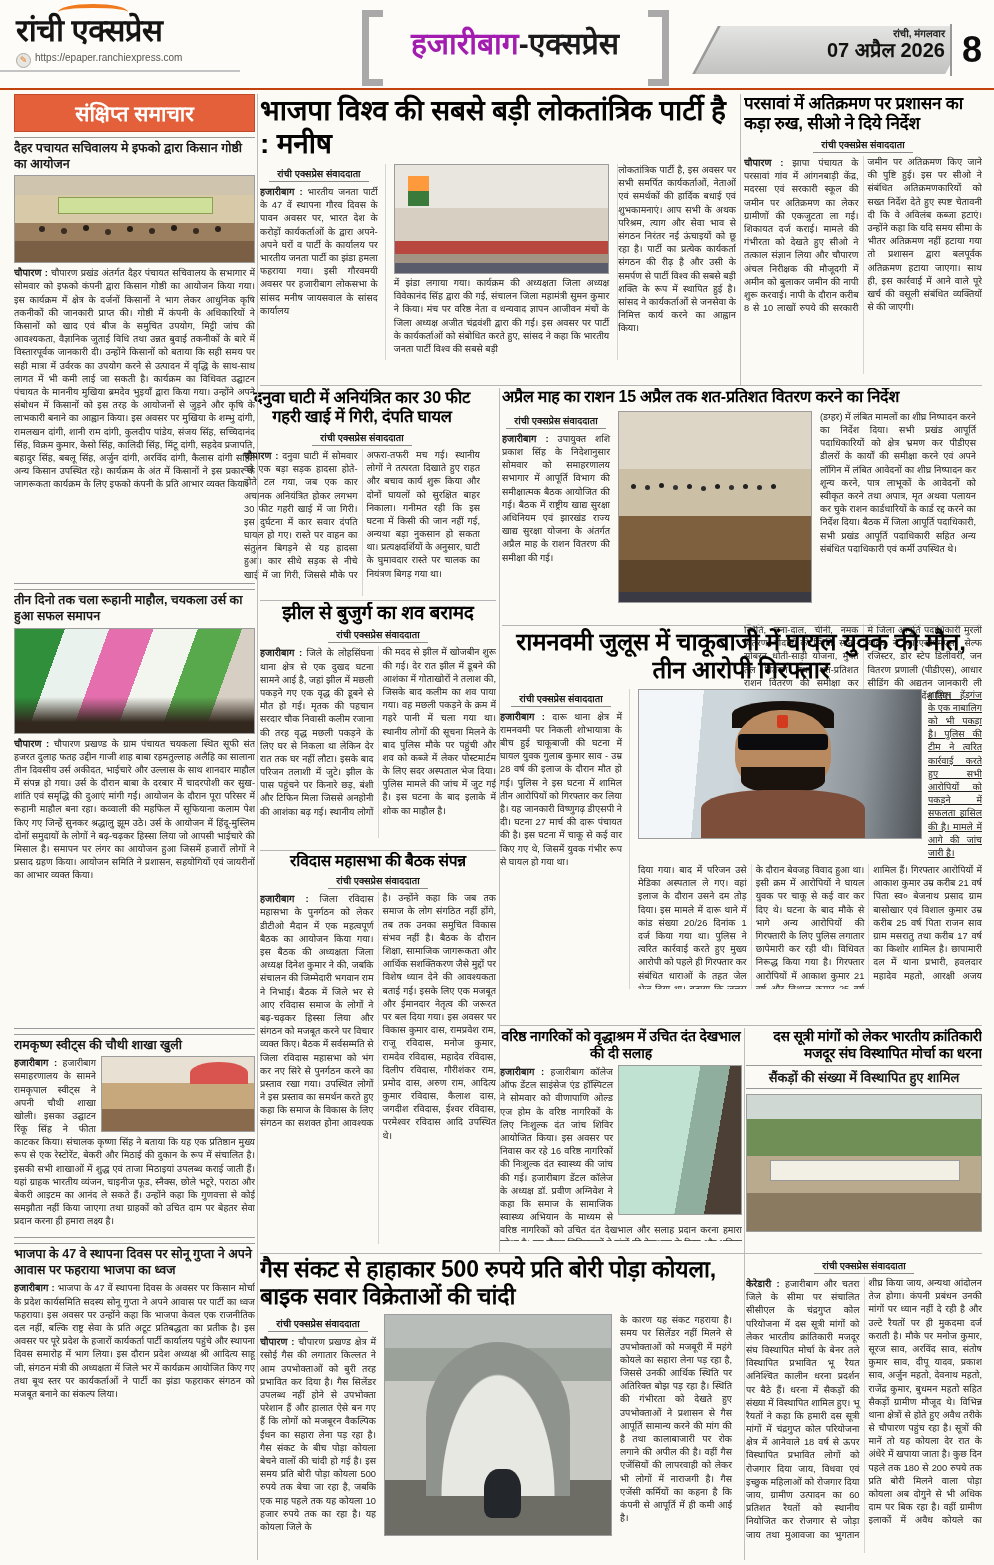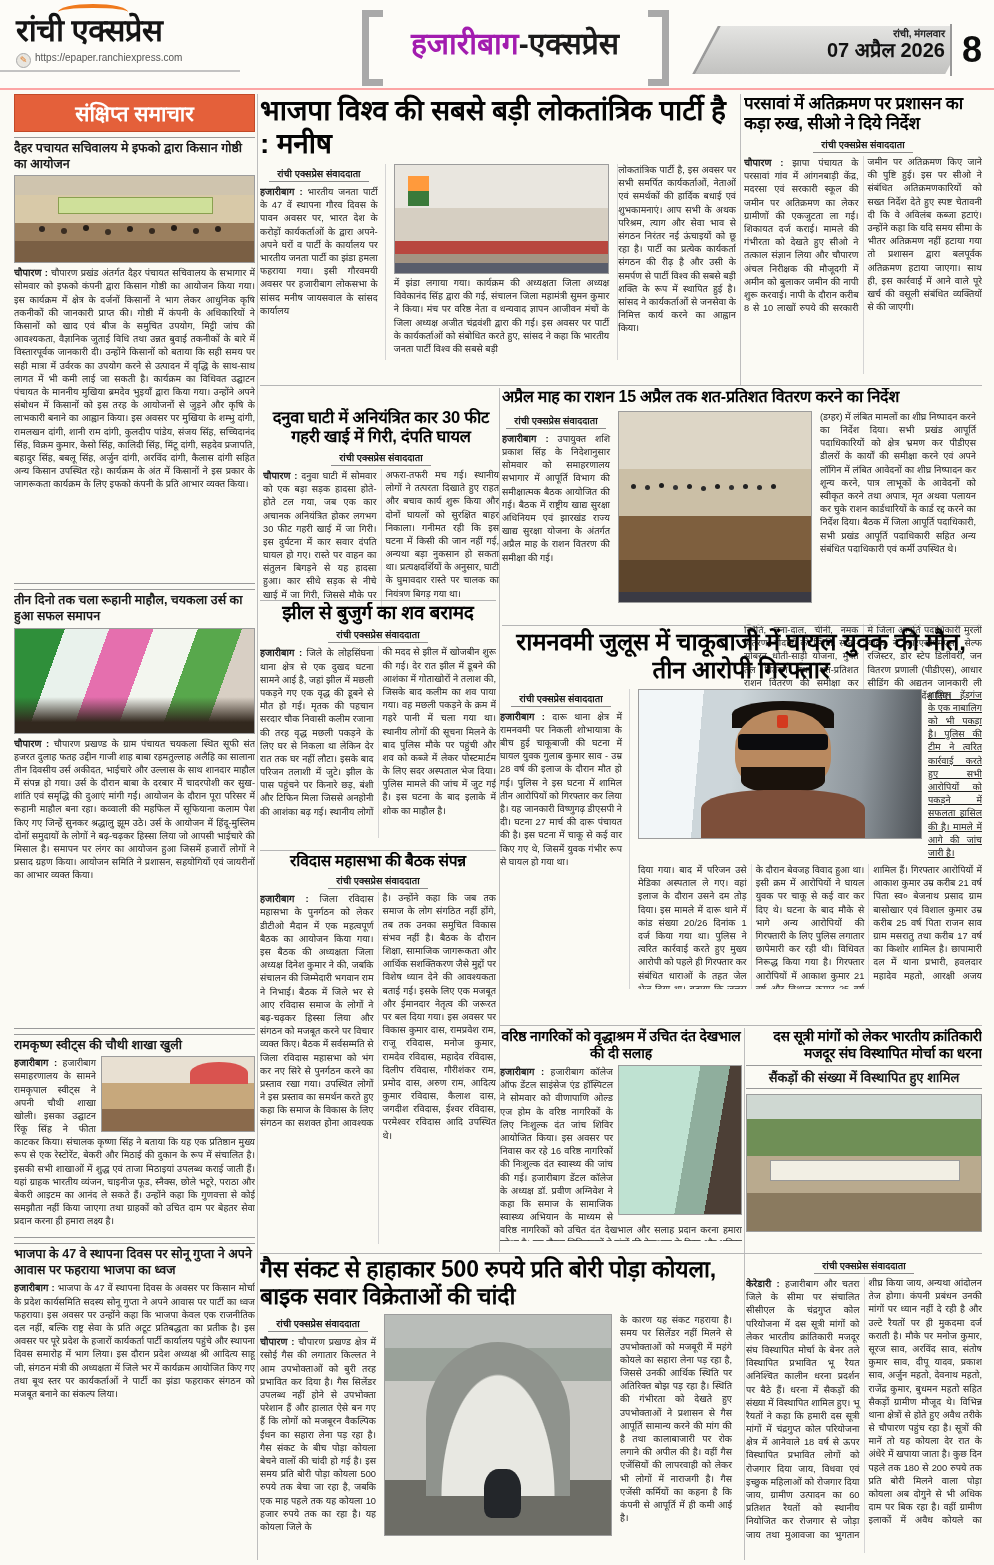--- a/index.html
+++ b/index.html
@@ -1,19 +1,19 @@
 <!DOCTYPE html>
 <html><head>
 <meta charset="utf-8">
 <style>
   html,body{margin:0;padding:0;background:#dcdcd8;}
   #page{position:relative;width:994px;height:1565px;background:#fbfaf4;overflow:hidden;
         font-family:"Liberation Sans","DejaVu Sans",sans-serif;color:#1b1b1b;}
   
-  #hdr{position:absolute;left:0;top:0;width:994px;height:88px;border-bottom:2px solid #fca5a5;background:#fdfcf8;}
+  #hdr{position:absolute;left:0;top:0;width:994px;height:88px;border-bottom:2px solid #c2410c;background:#fdfcf8;}
   .mast{position:absolute;left:16px;top:8px;font-size:31px;font-weight:900;color:#141414;letter-spacing:-.5px;}
   .swoosh{position:absolute;left:58px;top:4px;width:70px;height:12px;border-top:4px solid #f07a1d;border-radius:50%;}
   .urlrow{position:absolute;left:16px;top:52px;font-size:10px;color:#555;}
   .urlrow .gl{display:inline-block;width:13px;height:13px;border-radius:50%;background:#e8e6e0;border:1px solid #aaa;
       font-size:9px;line-height:13px;text-align:center;color:#e07820;margin-right:4px;vertical-align:-2px;}
   .mastrule{position:absolute;left:0;top:70px;width:240px;height:2px;background:#c3c3c3;}
   .br{position:absolute;top:10px;width:14px;height:62px;}
   .brL{left:362px;border-left:7px solid #a9a9a9;border-top:7px solid #a9a9a9;border-bottom:7px solid #a9a9a9;}
   .brR{left:648px;border-right:7px solid #a9a9a9;border-top:7px solid #a9a9a9;border-bottom:7px solid #a9a9a9;}
   .edtitle{position:absolute;left:385px;top:22px;width:260px;text-align:center;font-size:30px;font-weight:900;}
@@ -146,21 +146,21 @@
       </div>
     </div>
   </div>
 
   <div class="art" style="left:744px;top:94px;width:238px;height:288px;">
     <div class="hl" style="font-size:17px;">परसावां में अतिक्रमण पर प्रशासन का कड़ा रुख, सीओ ने दिये निर्देश</div>
     <div class="byline"><span>रांची एक्सप्रेस संवाददाता</span></div>
     <div class="bt c2" style="height:218px;"><b>चौपारण :</b> <span>झापा पंचायत के परसावां गांव में आंगनबाड़ी केंद्र, मदरसा एवं सरकारी स्कूल की जमीन पर अतिक्रमण का लेकर ग्रामीणों की एकजुटता ला गई। शिकायत दर्ज कराई। मामले की गंभीरता को देखते हुए सीओ ने तत्काल संज्ञान लिया और चौपारण अंचल निरीक्षक की मौजूदगी में अमीन को बुलाकर जमीन की नापी शुरू करवाई। नापी के दौरान करीब 8 से 10 लाखों रुपये की सरकारी जमीन पर अतिक्रमण किए जाने की पुष्टि हुई। इस पर सीओ ने संबंधित अतिक्रमणकारियों को सख्त निर्देश देते हुए स्पष्ट चेतावनी दी कि वे अविलंब कब्जा हटाएं। उन्होंने कहा कि यदि समय सीमा के भीतर अतिक्रमण नहीं हटाया गया तो प्रशासन द्वारा बलपूर्वक अतिक्रमण हटाया जाएगा। साथ ही, इस कार्रवाई में आने वाले पूरे खर्च की वसूली संबंधित व्यक्तियों से की जाएगी।</span></div>
   </div>
 
-  <div class="art" style="left:263px;top:388px;width:236px;height:208px;margin-top:20px;">
+  <div class="art" style="left:244px;top:388px;width:236px;height:208px;">
     <div class="hl" style="font-size:16.5px;text-align:center;">दनुवा घाटी में अनियंत्रित कार 30 फीट गहरी खाई में गिरी, दंपति घायल</div>
     <div class="byline"><span>रांची एक्सप्रेस संवाददाता</span></div>
     <div class="bt c2" style="height:148px;"><b>चौपारण :</b> <span>दनुवा घाटी में सोमवार को एक बड़ा सड़क हादसा होते-होते टल गया, जब एक कार अचानक अनियंत्रित होकर लगभग 30 फीट गहरी खाई में जा गिरी। इस दुर्घटना में कार सवार दंपति घायल हो गए। रास्ते पर वाहन का संतुलन बिगड़ने से यह हादसा हुआ। कार सीधे सड़क से नीचे खाई में जा गिरी, जिससे मौके पर अफरा-तफरी मच गई। स्थानीय लोगों ने तत्परता दिखाते हुए राहत और बचाव कार्य शुरू किया और दोनों घायलों को सुरक्षित बाहर निकाला। गनीमत रही कि इस घटना में किसी की जान नहीं गई, अन्यथा बड़ा नुकसान हो सकता था। प्रत्यक्षदर्शियों के अनुसार, घाटी के घुमावदार रास्ते पर चालक का नियंत्रण बिगड़ गया था।</span></div>
   </div>
 
   <div class="art" style="left:502px;top:388px;width:480px;height:234px;">
     <div class="hl nowrap" style="font-size:16px;">अप्रैल माह का राशन 15 अप्रैल तक शत-प्रतिशत वितरण करने का निर्देश</div>
     <div style="display:flex;gap:8px;height:196px;overflow:hidden;">
       <div style="width:108px;">
         <div class="byline"><span>रांची एक्सप्रेस संवाददाता</span></div>

